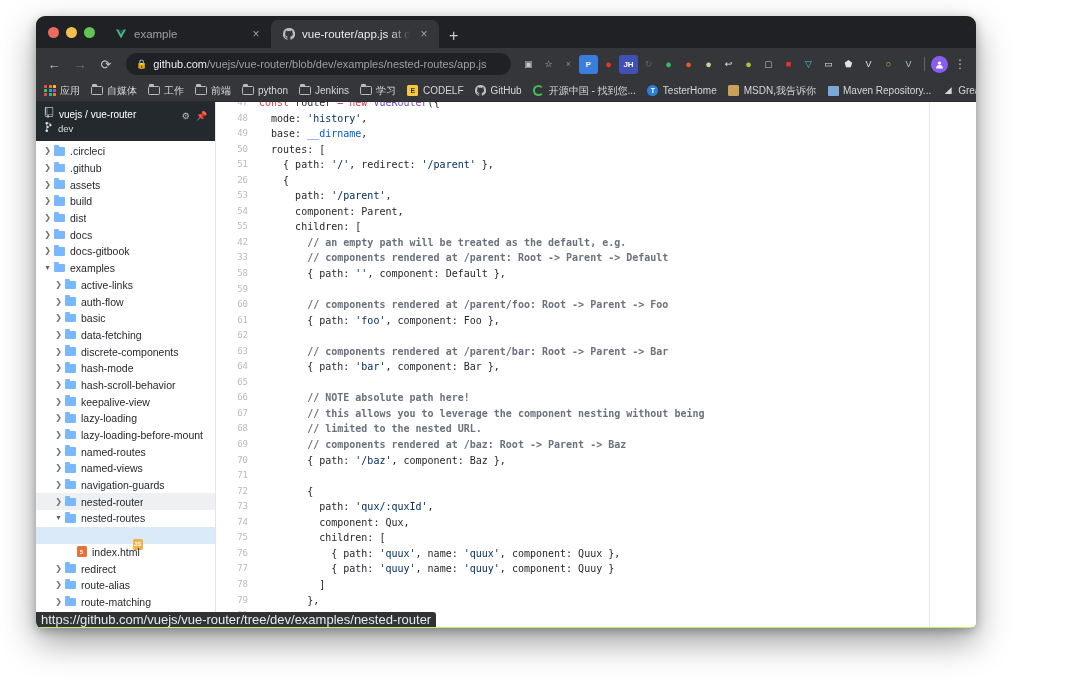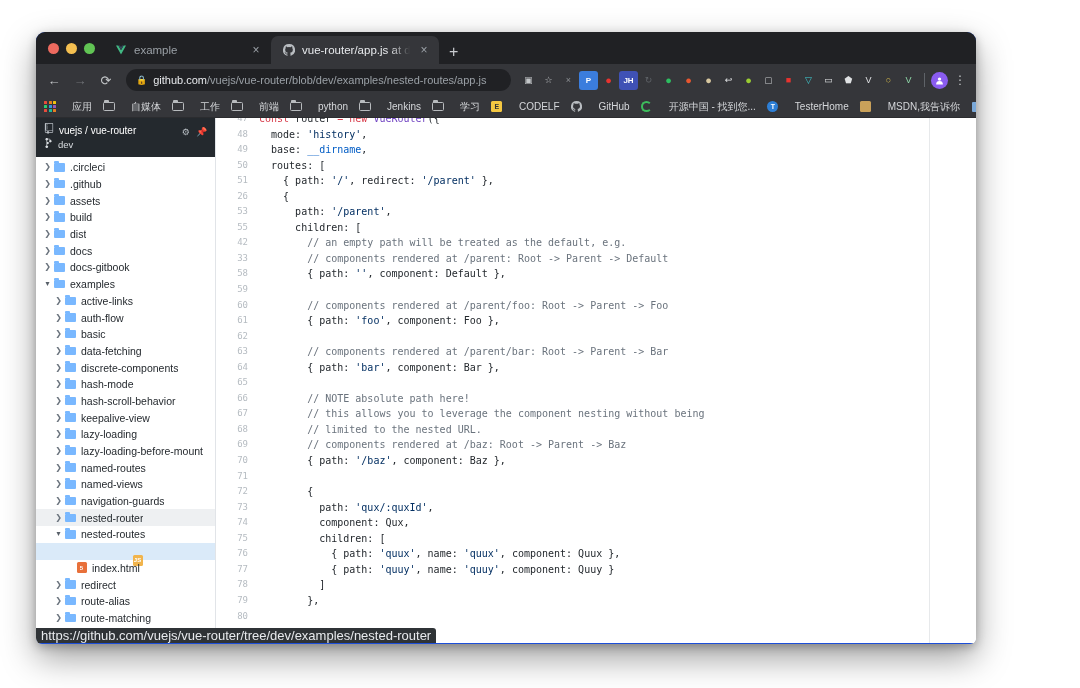--- a/index.html
+++ b/index.html
@@ -5,23 +5,23 @@
   html,body{margin:0;padding:0;}
   body{
     width:1080px;height:688px;overflow:hidden;
     background:#ffffff;
     font-family:"Liberation Sans", sans-serif;
     -webkit-font-smoothing:antialiased;
   }
 
   
   #window{
-    position:absolute;left:36px;top:32px;width:940px;height:612px;
+    position:absolute;left:36px;top:16px;width:940px;height:612px;
     border-radius:9px 9px 6px 6px;
-    background:#1d4ed8;
+    background:#bef264;
     box-shadow:0 14px 34px rgba(0,0,0,.38), 0 3px 10px rgba(0,0,0,.25);
     overflow:hidden;
   }
 
   
   .tabstrip{
     height:32px;background:#202124;position:relative;
     display:flex;align-items:flex-end;padding-left:8px;box-sizing:border-box;
   }
   .lights{display:flex;gap:7px;align-items:center;height:32px;padding:0 8px 0 4px;}
@@ -67,21 +67,21 @@
   .avatar{width:17px;height:17px;border-radius:50%;background:#8a5cf0;
     display:flex;align-items:center;justify-content:center;font-size:9px;color:#fff;}
   .kebab{color:#c4c7c9;font-size:12px;padding:0 4px;letter-spacing:0;}
 
   
   .bookmarks{
     height:22px;background:#35363a;display:flex;align-items:center;
     padding:0 8px;box-sizing:border-box;gap:11px;overflow:hidden;
     border-bottom:1px solid #2b2c2f;
   }
-  .bm{display:flex;align-items:center;gap:16px;font-size:10px;color:#d5d7da;white-space:nowrap;flex:0 0 auto;}
+  .bm{display:flex;align-items:center;gap:4px;font-size:10px;color:#d5d7da;white-space:nowrap;flex:0 0 auto;}
   .bm .bi{width:12px;height:12px;display:flex;align-items:center;justify-content:center;font-size:8px;flex:0 0 12px;}
   .folder{width:12px;height:9px;border:1.1px solid #b8bbbe;border-radius:1.5px;position:relative;box-sizing:border-box;}
   .folder:before{content:"";position:absolute;top:-2.6px;left:0;width:5px;height:2.2px;
     background:#b8bbbe;border-radius:1px 1px 0 0;}
   .appsgrid{display:grid;grid-template-columns:repeat(3,3px);grid-template-rows:repeat(3,3px);gap:1.2px;}
   .appsgrid i{display:block;width:3px;height:3px;border-radius:.5px;}
 
   
   .page{height:calc(612px - 32px - 32px - 23px);background:#fff;display:flex;position:relative;}
 
@@ -109,21 +109,21 @@
 
   
   .codepane{flex:1 1 auto;background:#fff;overflow:hidden;position:relative;}
   .codescroll{position:absolute;inset:0;padding-top:0;}
   .cl{display:flex;height:15.55px;font-family:"DejaVu Sans Mono","Liberation Mono",monospace;font-size:10px;line-height:15.55px;}
   .ln{width:43px;flex:0 0 43px;text-align:right;padding-right:11px;box-sizing:border-box;
       color:#b6bcc2;font-size:9px;user-select:none;}
   .cx{flex:1 1 auto;white-space:pre;color:#24292e;}
   .k{color:#d73a49;margin-top:11px;}
   .s{color:#032f62;}
-  .c{color:#6a737d;}
+  .c{color:#6a737d;font-weight:bold;}
   .v{color:#005cc5;}
   .f{color:#6f42c1;}
 
   .rightgut{position:absolute;right:0;top:0;bottom:0;width:46px;background:#fff;border-left:1px solid #e7e9eb;}
 
   
   .statusbar{
     position:absolute;left:0;bottom:0;height:15px;
     background:#2f3336;color:#e8eaed;font-size:13px;line-height:15px;
     padding:0 5px;border-radius:0 3px 0 0;white-space:nowrap;z-index:20;
@@ -555,20 +555,24 @@
           </div>
           <div class="cl">
             <span class="ln">26</span>
             <span class="cx"><span>    {</span></span>
           </div>
           <div class="cl">
             <span class="ln">53</span>
             <span class="cx"><span>      path: </span><span class="s">'/parent'</span><span>,</span></span>
           </div>
           <div class="cl">
+            <span class="ln">54</span>
+            <span class="cx"><span>      component: Parent,</span></span>
+          </div>
+          <div class="cl">
             <span class="ln">55</span>
             <span class="cx"><span>      children: [</span></span>
           </div>
           <div class="cl">
             <span class="ln">42</span>
             <span class="cx"><span class="c">        // an empty path will be treated as the default, e.g.</span></span>
           </div>
           <div class="cl">
             <span class="ln">33</span>
             <span class="cx"><span class="c">        // components rendered at /parent: Root -&gt; Parent -&gt; Default</span></span>

